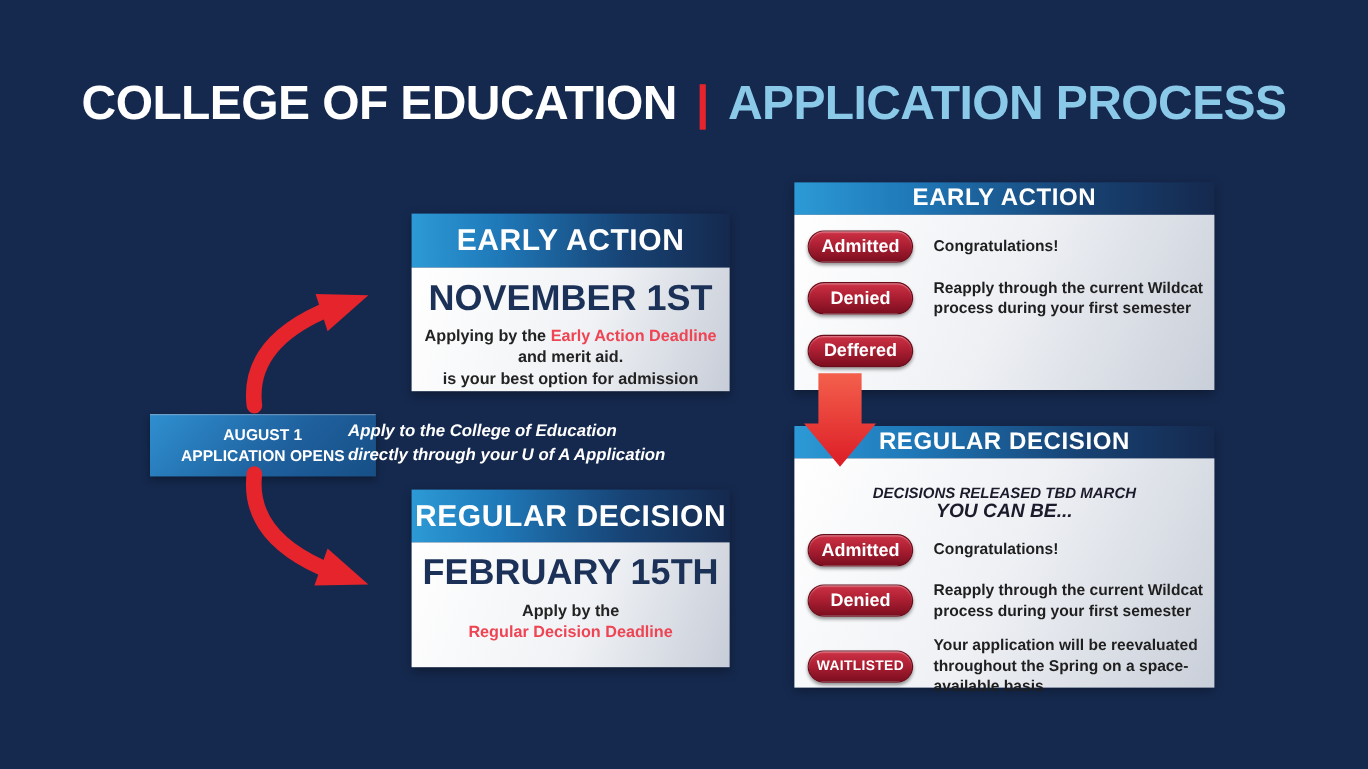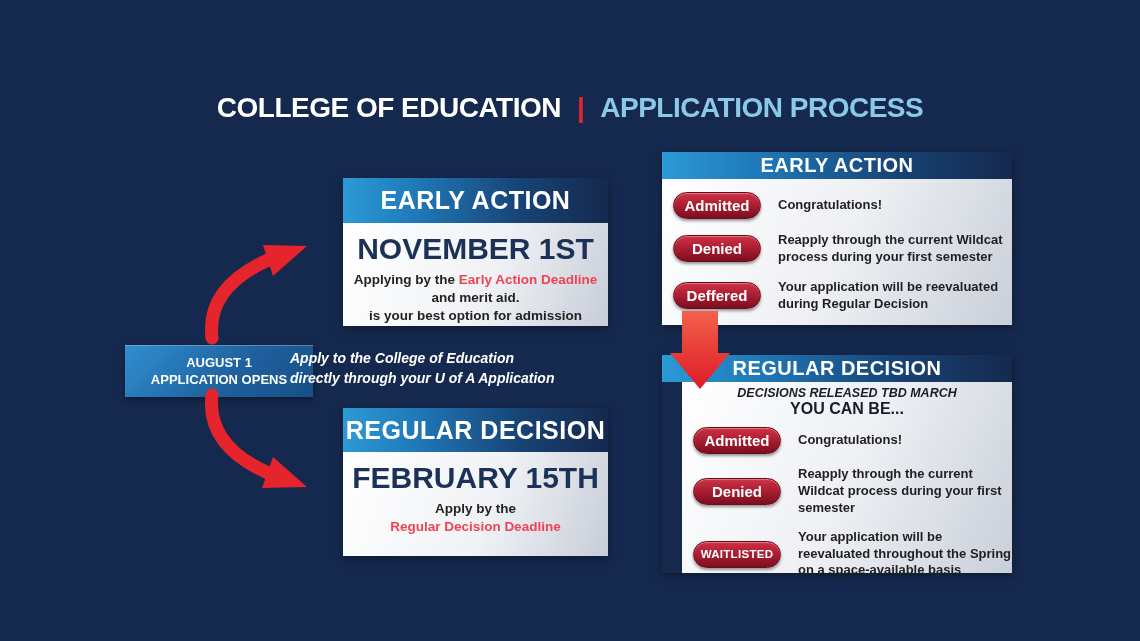--- a/index.html
+++ b/index.html
@@ -6,23 +6,22 @@
   * { box-sizing:border-box; }
   .canvas {
     position:relative; width:1140px; height:641px; overflow:hidden;
     background: var(--background-navy, #15294E);
     font-family:"Liberation Sans", sans-serif;
   }
 
   
   .title {
     position:absolute; top:64px; left:0; width:100%;
-    text-align:center; font-size:28px; font-weight:bold; letter-spacing:-0.5px;
+    text-align:center; font-size:40px; font-weight:bold; letter-spacing:-0.5px;
     white-space:nowrap;
-    margin-top:28px;
   }
   .title-left  { color:#ffffff; }
   .title-divider { color: var(--accent-red, #E6242B); margin:0 16px; font-weight:bold; }
   .title-right { color: var(--light-blue-text, #8BC9E8); }
 
   
   .august-box {
     position:absolute; left:125px; top:345px; width:188px; height:52px;
     background: linear-gradient(135deg, #2F8FD0 0%, #1E5F9C 60%, #174F86 100%);
     border-top:1px solid rgba(255,255,255,.3);
@@ -63,37 +62,37 @@
   .panel { position:absolute; left:662px; width:350px; box-shadow:0 3px 8px rgba(0,0,0,.35); }
   .ea-panel { top:152px; }
   .rd-panel { top:355px; }
   .panel-header {
     height:27px; display:flex; align-items:center; justify-content:center;
     background: linear-gradient(90deg, var(--header-blue,#2C9AD6) 0%, #1F78B8 28%, #174273 68%, #15294E 100%);
     color:#fff; font-size:20px; font-weight:bold; letter-spacing:0.5px;
   }
   .panel-body { background: linear-gradient(115deg, #ffffff 0%, #eef0f4 50%, #c9cfd9 100%); }
   .ea-panel .panel-body { height:146px; padding-top:13px; }
-  .rd-panel .panel-body { height:191px; padding-top:4px;margin-left:20px; }
+  .rd-panel .panel-body { height:191px; padding-top:22px; }
 
   .status-row { display:flex; align-items:center; gap:17px; margin:0 0 13px 11px; }
   .rd-panel .status-row { margin-bottom:12px; }
   .pill {
     width:88px; min-width:88px; height:27px; border-radius:14px;
     background: linear-gradient(180deg, #CE3145 0%, #AD1F33 45%, var(--pill-dark-red,#7C0E1F) 100%);
     border:1px solid #690D1B;
     box-shadow:0 2px 3px rgba(0,0,0,.4), inset 0 1px 1px rgba(255,255,255,.35);
     color:#fff; font-weight:bold; font-size:15px;
     display:flex; align-items:center; justify-content:center;
   }
   .pill.caps { font-size:11.5px; letter-spacing:0.3px; }
   .row-text { width:248px; font-size:13px; font-weight:bold; color:#1F1F1F; line-height:1.3; }
 
   .subtitle1 { font-size:12.5px; font-style:italic; font-weight:bold; color:#1B1B2B; text-align:center; }
-  .subtitle2 { font-size:16px;  font-weight:bold; color:#1B1B2B; text-align:center; margin-bottom:9px; }
+  .subtitle2 { font-size:16px;  font-style:italic; font-weight:bold; color:#1B1B2B; text-align:center; margin-bottom:9px; }
 
   
   .footnote {
     position:absolute; top:592px; left:0; width:100%;
     text-align:center; color: var(--light-blue-text,#8BC9E8);
     font-weight:bold; font-style:italic; font-size:15.5px;
   }
 
   
   .arrow-layer { position:absolute; top:0; left:0; z-index:5; pointer-events:none; }
@@ -147,21 +146,20 @@
       <div class="status-row">
         <div class="pill">Admitted</div>
         <div class="row-text">Congratulations!</div>
       </div>
       <div class="status-row">
         <div class="pill">Denied</div>
         <div class="row-text">Reapply through the current Wildcat process during your first semester</div>
       </div>
       <div class="status-row">
         <div class="pill">Deffered</div>
-        <div class="row-text">Your application will be reevaluated during Regular Decision</div>
       </div>
     </div>
   </div>
 
   <div class="panel rd-panel">
     <div class="panel-header">REGULAR DECISION</div>
     <div class="panel-body">
       <div class="subtitle1">DECISIONS RELEASED TBD MARCH</div>
       <div class="subtitle2">YOU CAN BE...</div>
       <div class="status-row">

